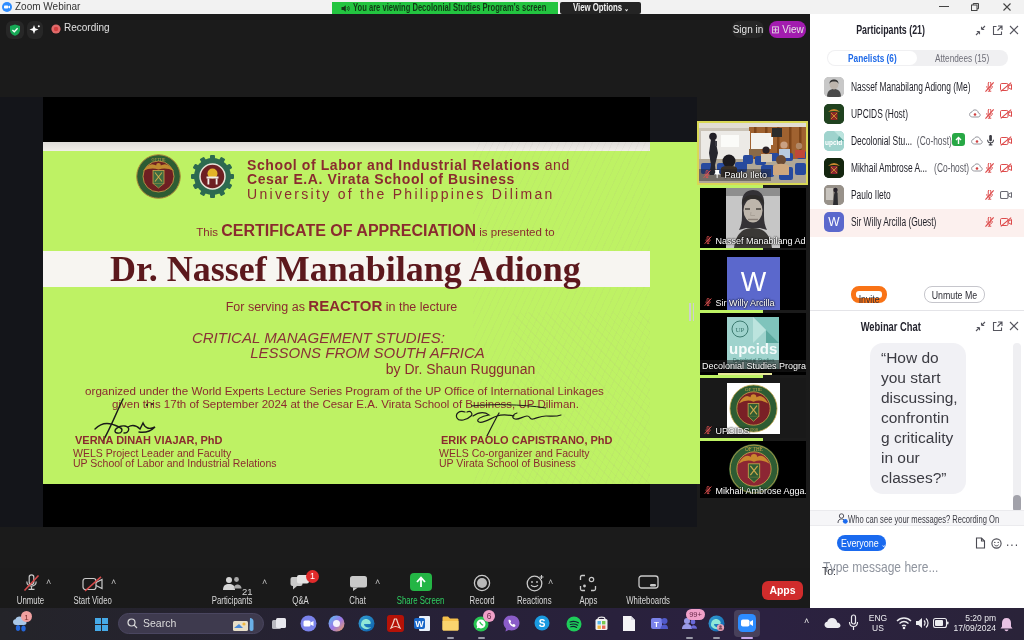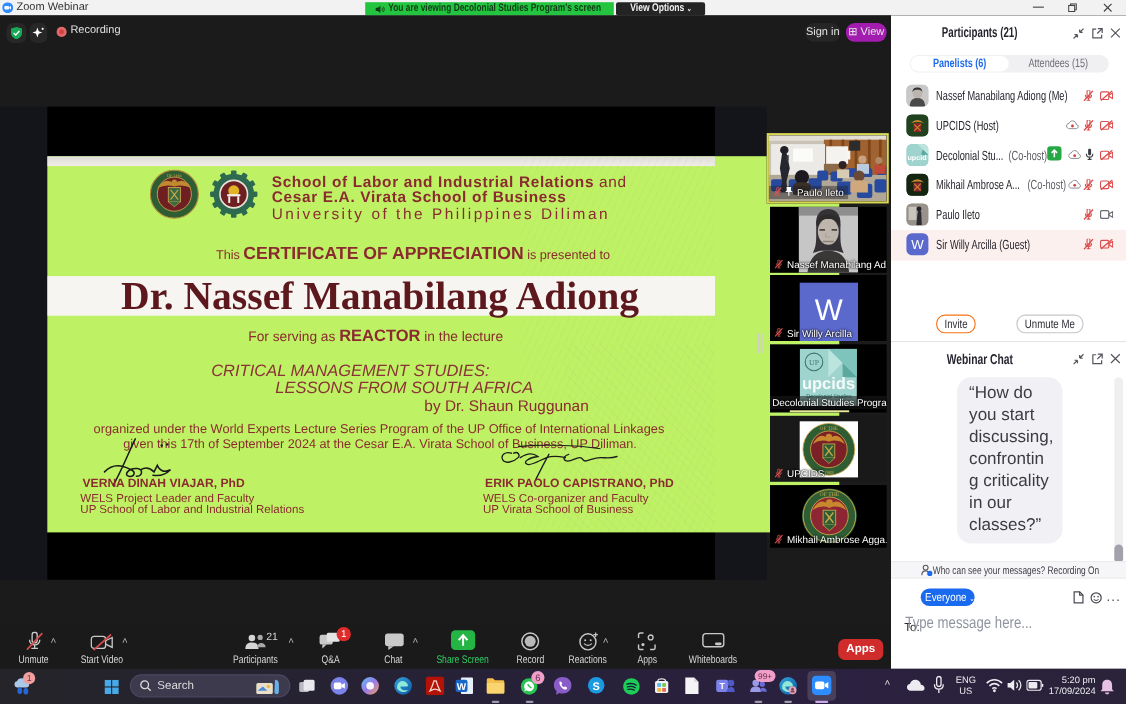--- a/index.html
+++ b/index.html
@@ -432,21 +432,21 @@
       <svg class="abs" style="left:190px;top:176px" width="12" height="10" viewBox="0 0 12 10">
           <use href="#pcamon"></use>
         </svg>
       <svg class="abs" style="left:173px;top:203px" width="13" height="10" viewBox="0 0 12.5 10">
           <use href="#pmic"></use>
         </svg>
       <svg class="abs" style="left:190px;top:203px" width="12" height="10" viewBox="0 0 12 10">
           <use href="#pcam"></use>
         </svg>
       
-      <div class="abs" style="left:41px;top:272px;width:36px;height:17px;border:1px solid #f97316;border-radius:8px;font-size:11px;color:#2e2e36;text-align:center;line-height:16px"><span style="display:inline-block;transform:scaleX(0.8)">Invite</span></div>
+      <div class="abs" style="left:41px;top:272px;width:36px;height:17px;border:5px solid #f97316;border-radius:8px;font-size:11px;color:#2e2e36;text-align:center;line-height:16px"><span style="display:inline-block;transform:scaleX(0.8)">Invite</span></div>
       <div class="abs" style="left:114px;top:272px;width:61px;height:17px;border:1px solid #c6c6cc;border-radius:8px;font-size:11px;color:#2e2e36;text-align:center;line-height:16px"><span style="display:inline-block;transform:scaleX(0.8)">Unmute Me</span></div>
       
       <div class="abs" style="left:0;top:296px;width:214px;height:1px;background:#e4e4e8"></div>
       <div class="abs" style="left:0;top:305px;width:162px;text-align:center;font-size:13px;font-weight:bold;color:#24242e"><span style="display:inline-block;transform:scaleX(0.72)">Webinar Chat</span></div>
       <svg class="abs" style="left:165px;top:307px" width="11" height="11" viewBox="0 0 11 11">
           <path d="M1 10 L4.5 6.5 M4.5 6.5 H1.8 M4.5 6.5 V9.2 M10 1 L6.5 4.5 M6.5 4.5 H9.2 M6.5 4.5 V1.8" stroke="#55555e" stroke-width="1.1" fill="none"></path>
         </svg>
       <svg class="abs" style="left:182px;top:307px" width="11" height="11" viewBox="0 0 11 11">
           <path d="M4.5 1.5 H1.5 V9.5 H9.5 V6.5" fill="none" stroke="#55555e" stroke-width="1.1"></path>
           <path d="M6 1 H10 V5 M10 1 L5.5 5.5" stroke="#55555e" stroke-width="1.1" fill="none"></path>
@@ -499,21 +499,21 @@
           <path d="M3 15 L19 0.8" stroke="#d64b4b" stroke-width="1.6"></path>
         </svg>
       <div class="tbtn" style="left:111px;top:9px;color:#bdbdbd;font-size:9px">˄</div>
       <div class="tbtn" style="left:63px;top:27px;width:60px"><span style="display:inline-block;transform:scaleX(0.78);white-space:nowrap">Start Video</span></div>
       <svg class="abs" style="left:221px;top:7px" width="22" height="17" viewBox="0 0 22 17">
           <circle cx="8" cy="5" r="3" fill="#d5d5d5"></circle>
           <path d="M2 15 C2 10.5 4.5 9 8 9 C11.5 9 14 10.5 14 15 Z" fill="#d5d5d5"></path>
           <circle cx="15.5" cy="4.5" r="2.4" fill="#a8a8a8"></circle>
           <path d="M12.5 13.5 C13 10.5 15 9.2 17 9.5 C19 9.8 20.5 11.5 20.5 13.5 Z" fill="#a8a8a8"></path>
         </svg>
-      <div class="tbtn" style="left:242px;top:6px;font-size:9.5px;color:#d5d5d5">21</div>
+      <div class="tbtn" style="left:242px;top:18px;font-size:9.5px;color:#d5d5d5">21</div>
       <div class="tbtn" style="left:262px;top:9px;color:#bdbdbd;font-size:9px">˄</div>
       <div class="tbtn" style="left:202px;top:27px;width:60px"><span style="display:inline-block;transform:scaleX(0.78);white-space:nowrap">Participants</span></div>
       <svg class="abs" style="left:290px;top:7px" width="20" height="17" viewBox="0 0 20 17">
           <rect x="0.5" y="2" width="12" height="9" rx="2" fill="#c9c9c9"></rect>
           <path d="M3 11 V14.5 L7 11 Z" fill="#c9c9c9"></path>
           <rect x="7" y="0" width="12" height="8.5" rx="2" fill="#e4e4e4"></rect>
         </svg>
       <circle class="abs"></circle>
       <div class="abs" style="left:306px;top:2px;width:13px;height:13px;border-radius:7px;background:#e02b2b;color:#fff;font-size:9px;text-align:center;line-height:13px">1</div>
       <div class="tbtn" style="left:281px;top:27px;width:40px"><span style="display:inline-block;transform:scaleX(0.78);white-space:nowrap">Q&amp;A</span></div>

